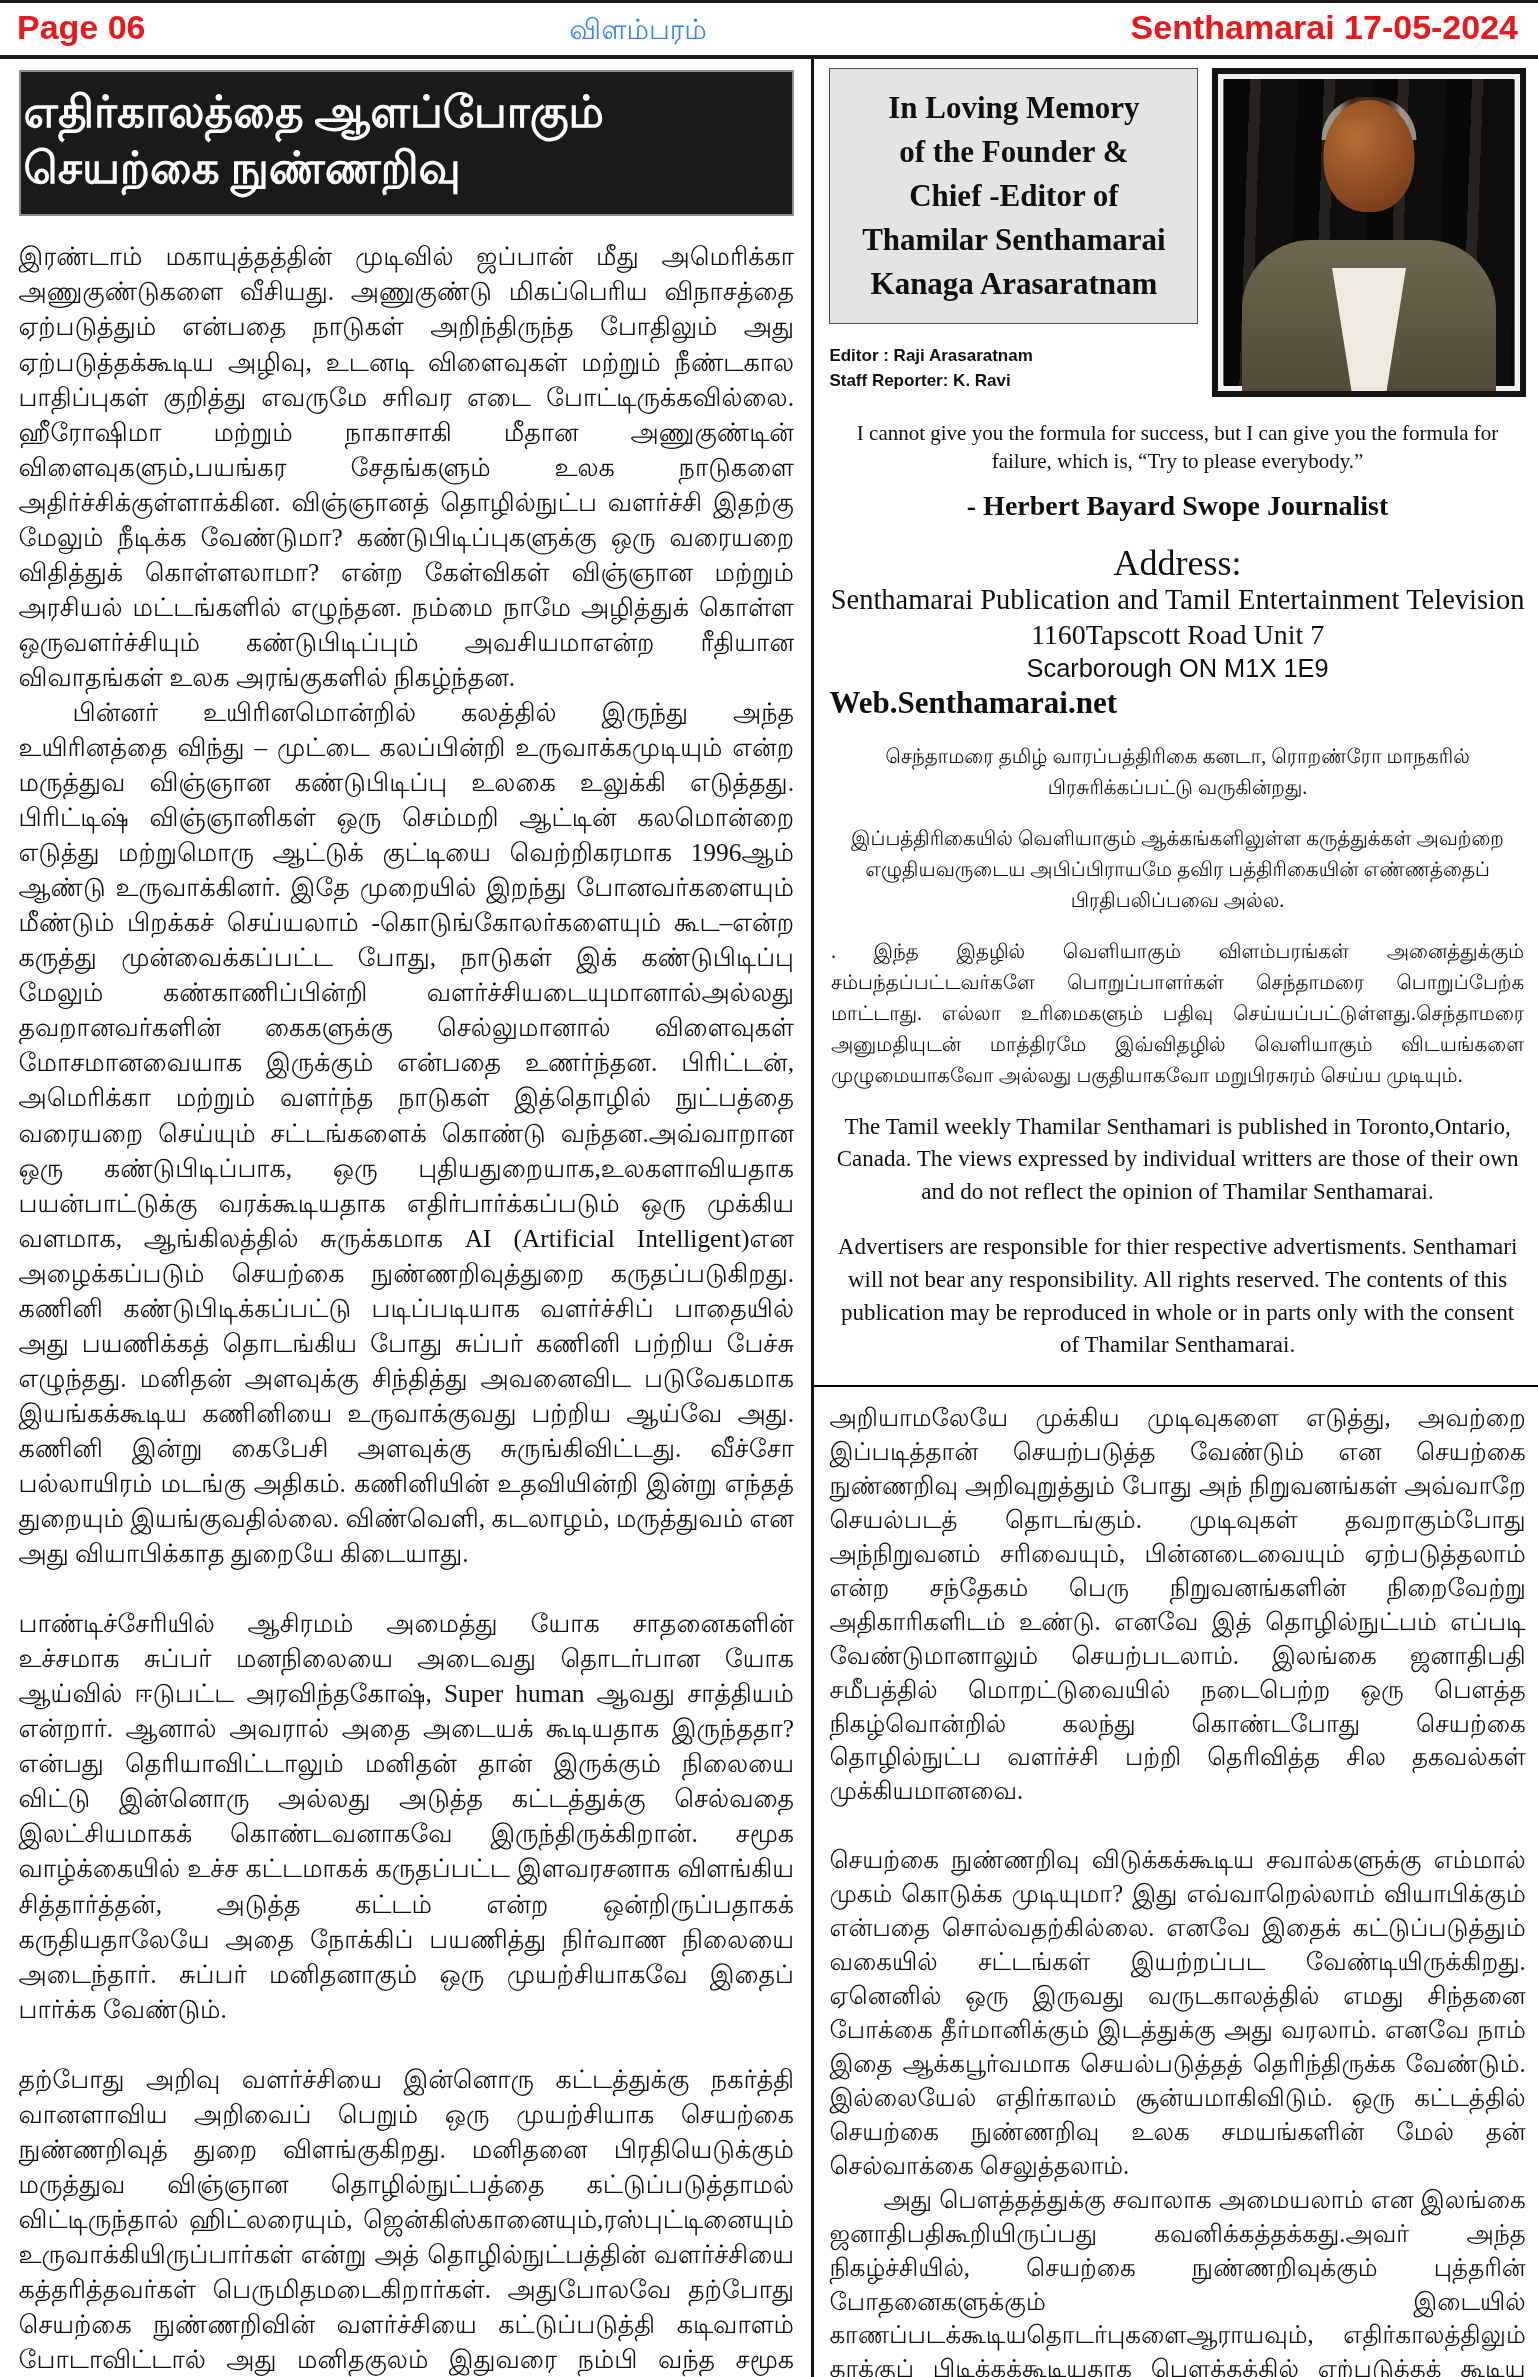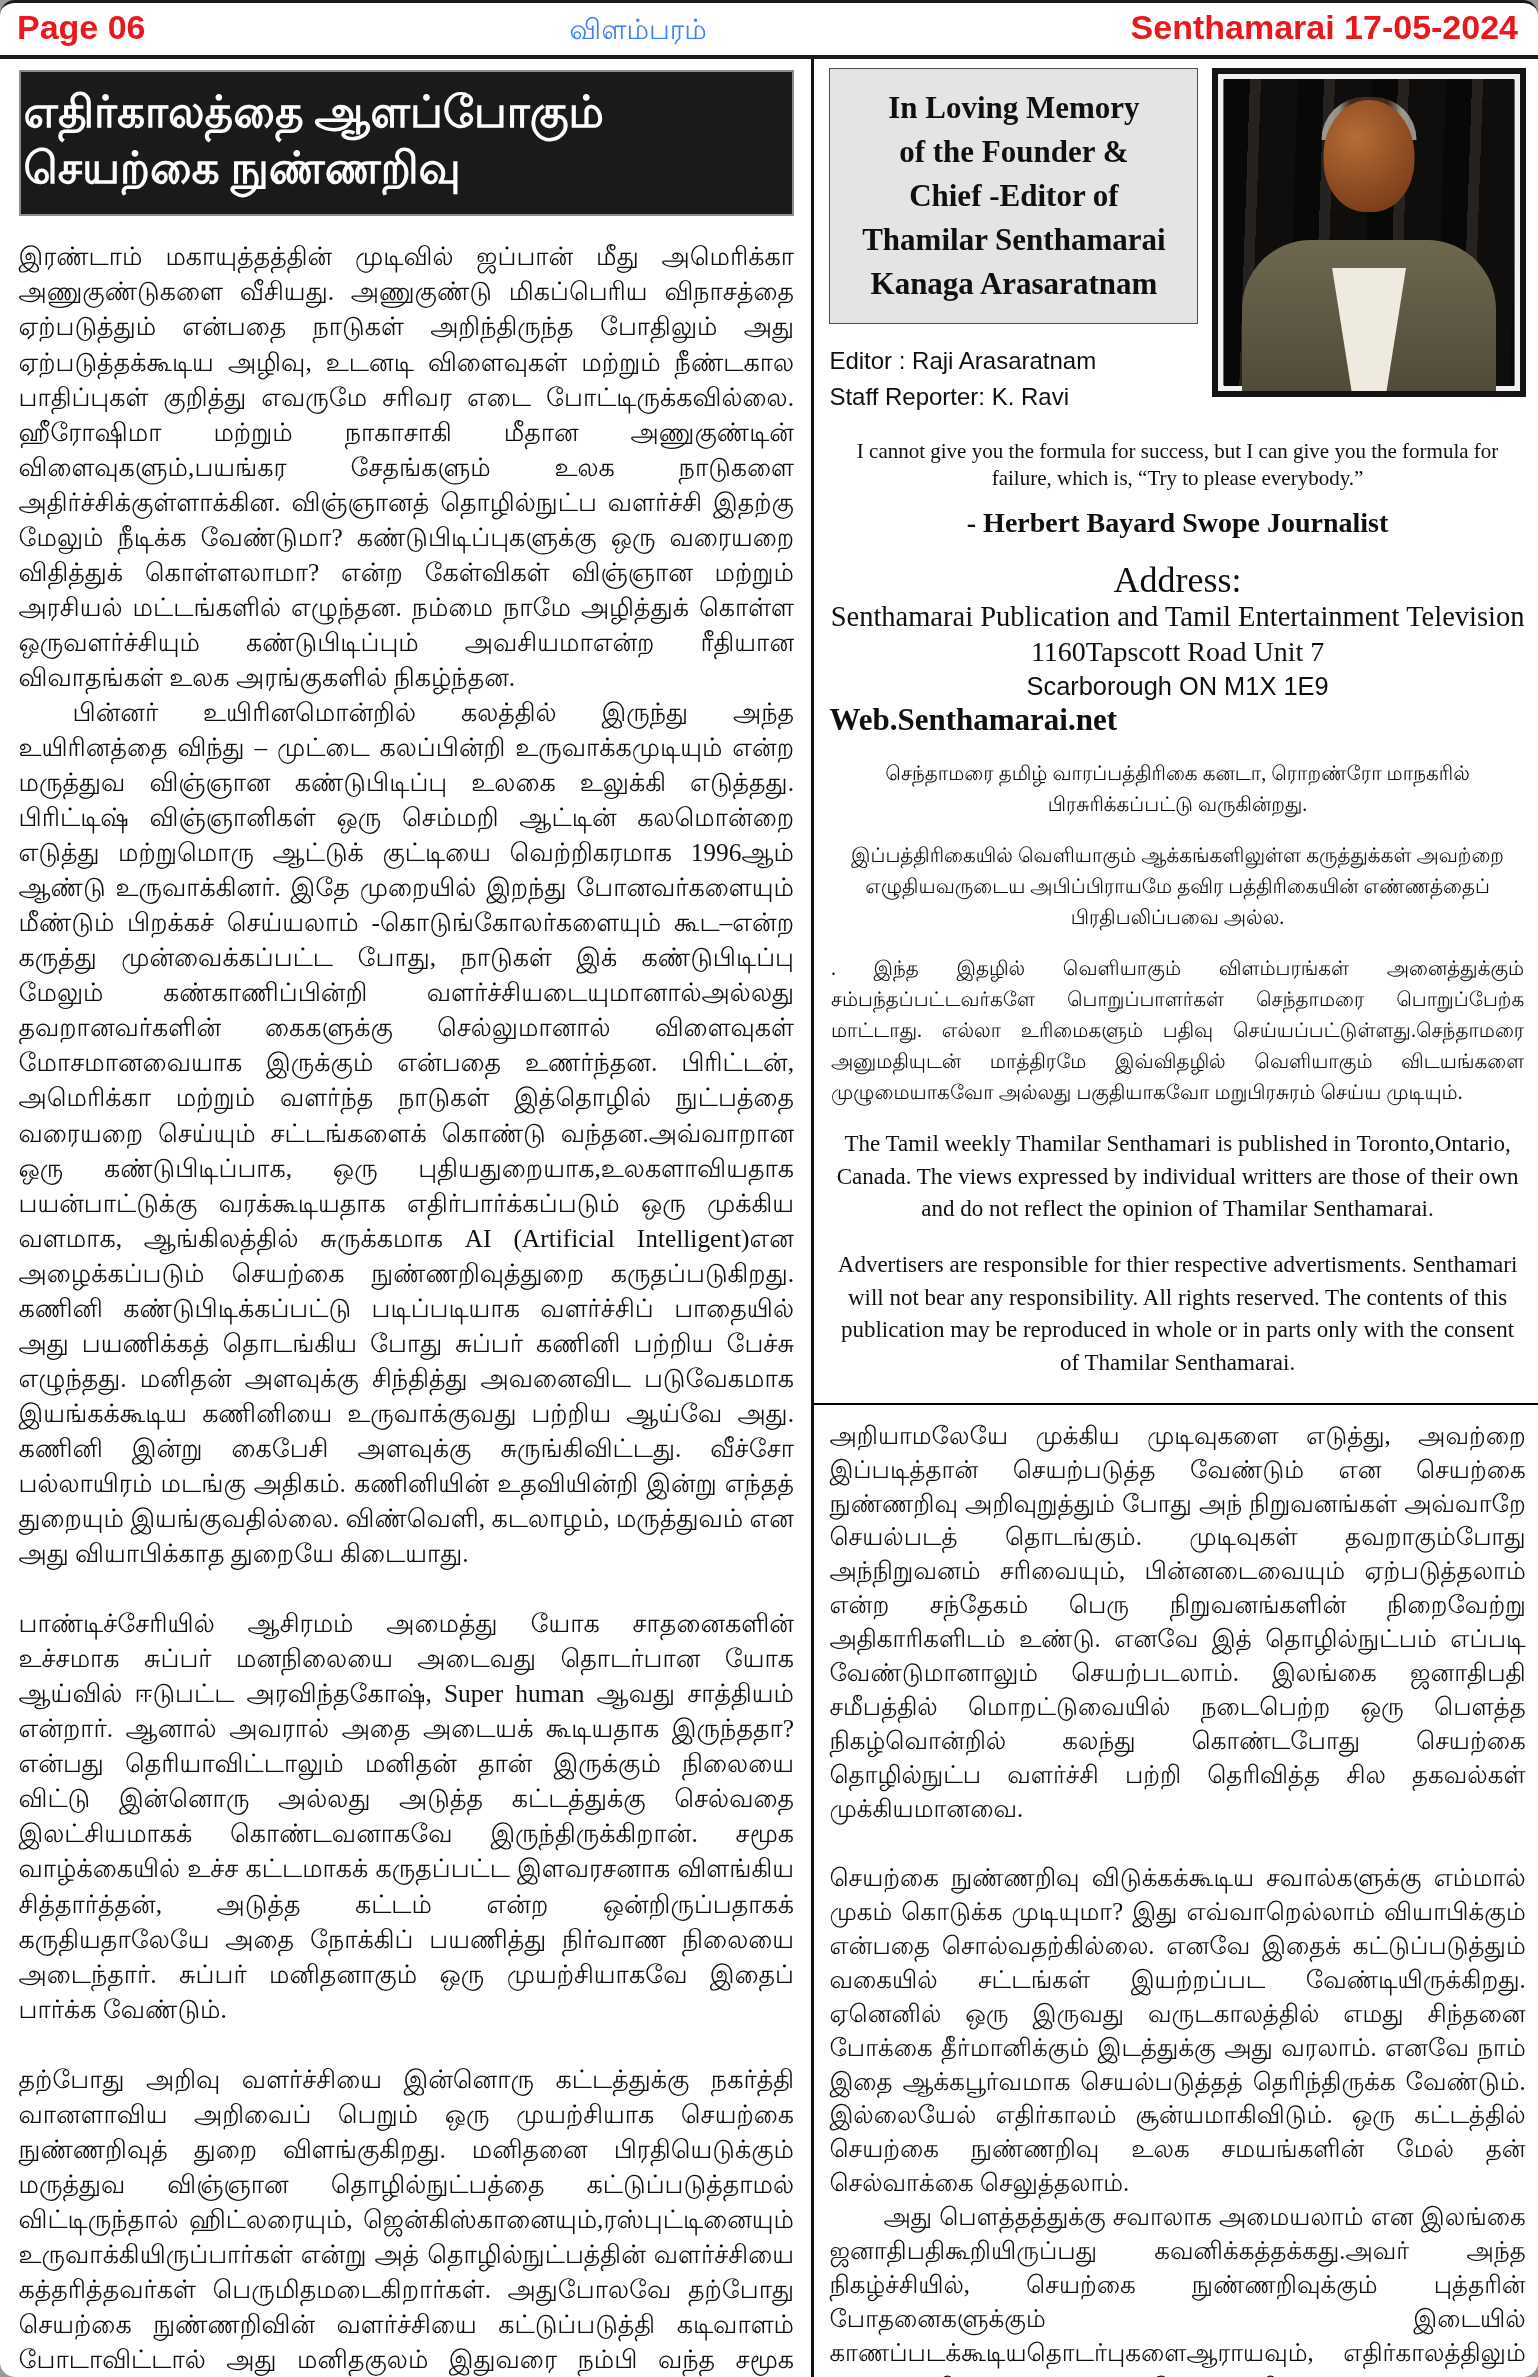--- a/index.html
+++ b/index.html
@@ -1,19 +1,19 @@
 <!DOCTYPE html>
 <html style="font-size:12.3px"><head>
 <meta charset="utf-8">
 <style>
   html,body{margin:0;padding:0;background:#9a9a9a;}
   .sheet{
     position:relative; width:1538px; height:2377px; background:#ffffff;
     font-family:"Liberation Serif","DejaVu Serif",serif; color:#101010;
-    overflow:hidden; border-top:3.1px solid #1a1a1a; box-sizing:border-box;border-radius:15px;
+    overflow:hidden; border-top:3.1px solid #1a1a1a; box-sizing:border-box;
   }
   
   .mast-bar{
     display:flex; align-items:baseline; justify-content:space-between;
     padding:4.6px 20px 6.2px 17px; border-bottom:4.6px solid #1a1a1a;
   }
   .page-label,.edition-label{
     font-family:"Liberation Sans","DejaVu Sans",sans-serif;
     font-weight:bold; font-size:34px; color:#e8191d; letter-spacing:0;
   }
@@ -38,21 +38,21 @@
   .continuation{margin-top:14px; font-size:24.6px;}
   
   .mast-top{display:flex; gap:14px;}
   .mast-left{width:369px; display:flex; flex-direction:column;}
   .memorial{
     background:#e4e4e4; border:1.5px solid #4c4c4c; text-align:center;
     font-weight:bold; font-size:31px; line-height:1.42; padding:17px 3.1px;
   }
   .memorial p{margin:0;}
   .byline{margin-top:18.5px; font-family:"Liberation Sans","DejaVu Sans",sans-serif;
-    font-weight:normal; font-size:24px; line-height:1.5;}
+    font-weight:bold; font-size:17px; line-height:1.5;}
   .byline div{white-space:nowrap;}
   
   .photo-frame{
     flex:1; height:317px; border:6.2px solid #141414; background:#0d0c0b;
     box-shadow:inset 0 0 0 5.4px #f0f0f0; position:relative; overflow:hidden;
   }
   .curtain{position:absolute; inset:5.4px;
     background:repeating-linear-gradient(92deg,#080808 0 26px,#26221f 26px 37px,#100e0d 37px 74px);}
   .p-body{position:absolute; bottom:-18.5px; left:50%; transform:translateX(-50%);
     width:254px; height:169px; border-radius:69px 69px 0 0;

